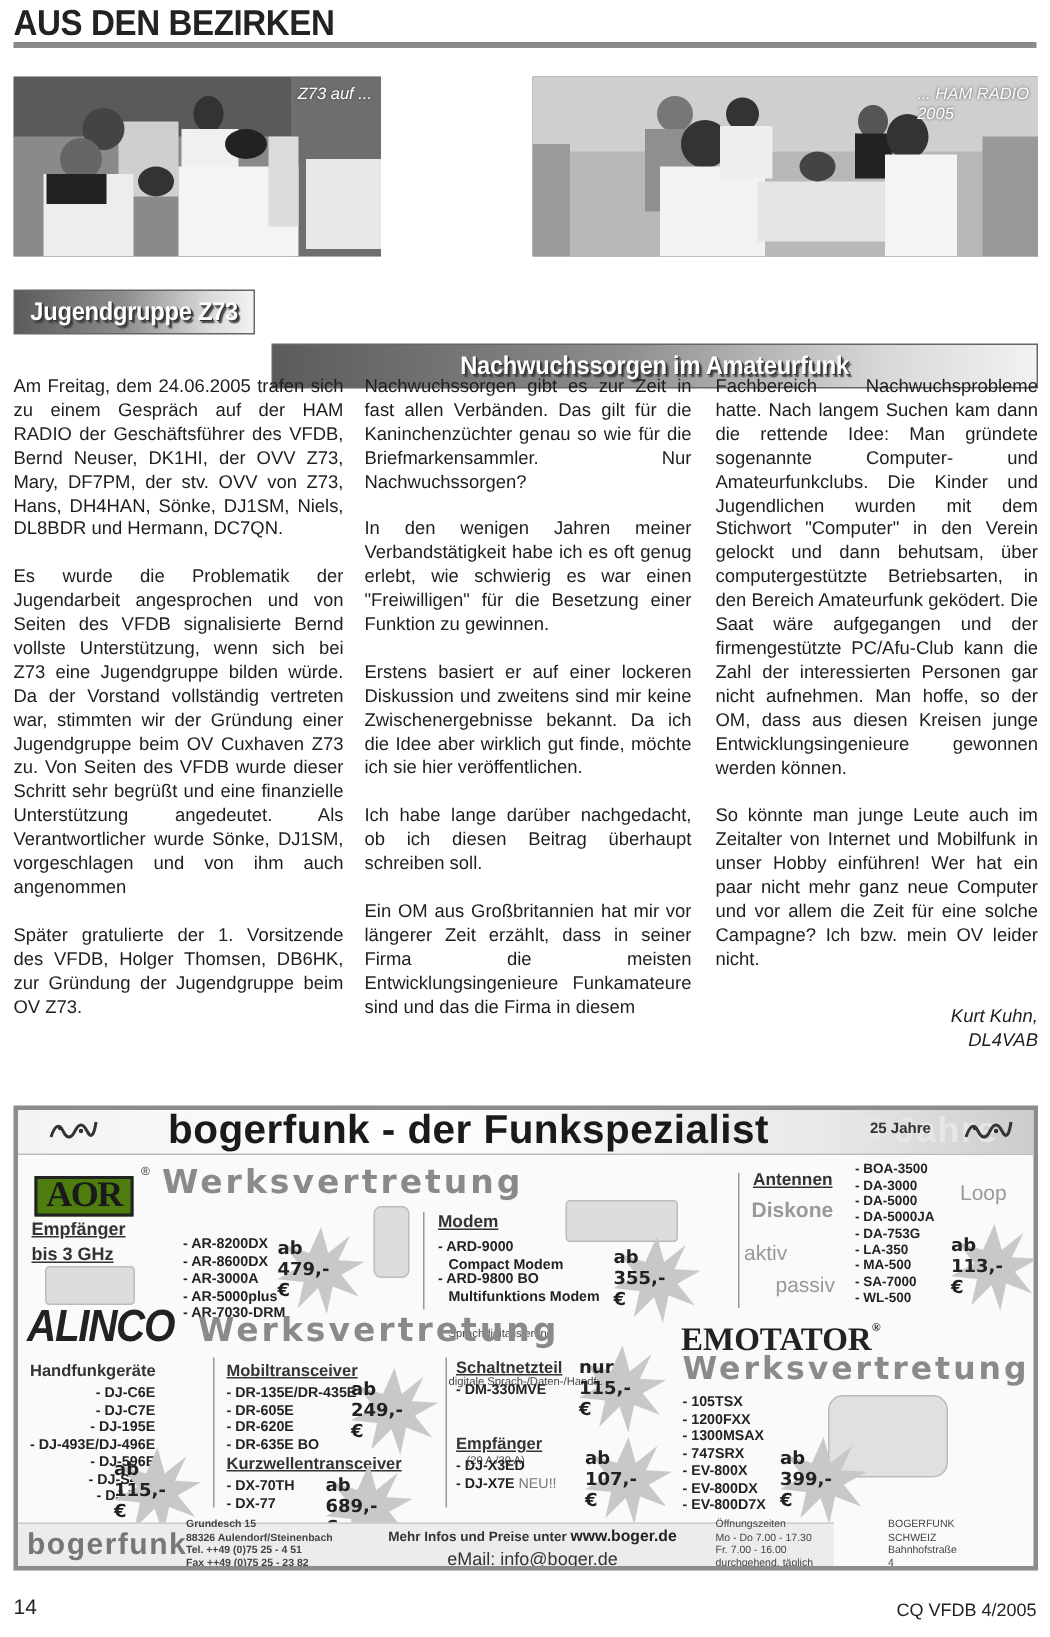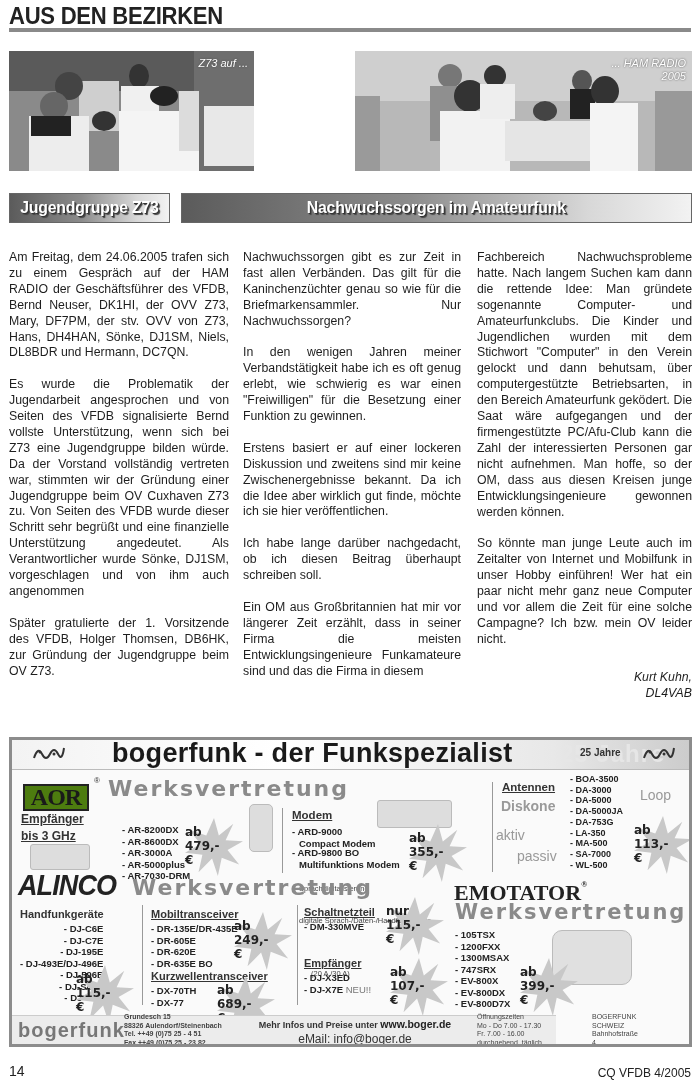--- a/index.html
+++ b/index.html
@@ -6,29 +6,29 @@
   html, body { width: 700px; height: 1091px; background: #fff; overflow: hidden; }
   body { position: relative; font-family: "Liberation Sans", sans-serif; color: #1a1a1a; }
 
   .section-title { position: absolute; left: 9px; top: 2px; font-size: 24px; font-weight: bold; letter-spacing: -0.3px; color: #222; transform: scaleX(0.92); transform-origin: left; }
   .title-rule { position: absolute; left: 9px; top: 28px; width: 682px; height: 4px; background: #8a8a8a; }
 
   .photo { position: absolute; top: 51px; height: 120px; overflow: hidden; background: #777; }
   .photo.left { left: 9px; width: 245px; }
   .photo.right { left: 266px; width: 250px; }
   .photo svg { width: 100%; height: 100%; display: block; }
-  .photo-caption { position: absolute; right: 6px; top: 6px; color: #fff; font-style: italic; font-size: 11px; text-align: right; line-height: 13px; text-shadow: 0 0 2px #444; }
+  .photo-caption { position: absolute; right: 6px; top: 6px; color: #fff; font-style: italic; font-size: 11px; line-height: 13px; text-shadow: 0 0 2px #444; }
 
   .head-bar { position: absolute; top: 193px; height: 30px; border: 1px solid #666;
     background: linear-gradient(90deg, #5b5b5b 0%, #8c8c8c 45%, #d8d8d8 80%, #f2f2f2 100%);
     display: flex; align-items: center; justify-content: center; }
   .head-bar span { color: #fff; font-weight: bold; font-size: 17px; letter-spacing: -0.2px;
     text-shadow: 1px 1px 0 #333, 2px 2px 1px #444; transform: scaleX(0.93); }
   .head-bar.one { left: 9px; width: 161px; }
-  .head-bar.two { left: 181px; width: 511px; }
+  .head-bar.two { left: 181px; width: 511px; margin-top: 36px; }
 
   .col { position: absolute; top: 250px; font-size: 12.3px; line-height: 15.9px; text-align: justify; color: #1e1e1e; }
   .col p { margin-bottom: 15.9px; hyphens: auto; }
   .col1 { left: 9px; width: 220px; }
   .col2 { left: 243px; width: 218px; }
   .col3 { left: 477px; width: 215px; }
   .sig { text-align: right; font-style: italic; }
 
   
   .ad { position: absolute; left: 9px; top: 737px; width: 683px; height: 310px; border: 3px solid #8c8c8c; background: #fafafa; overflow: hidden; }

